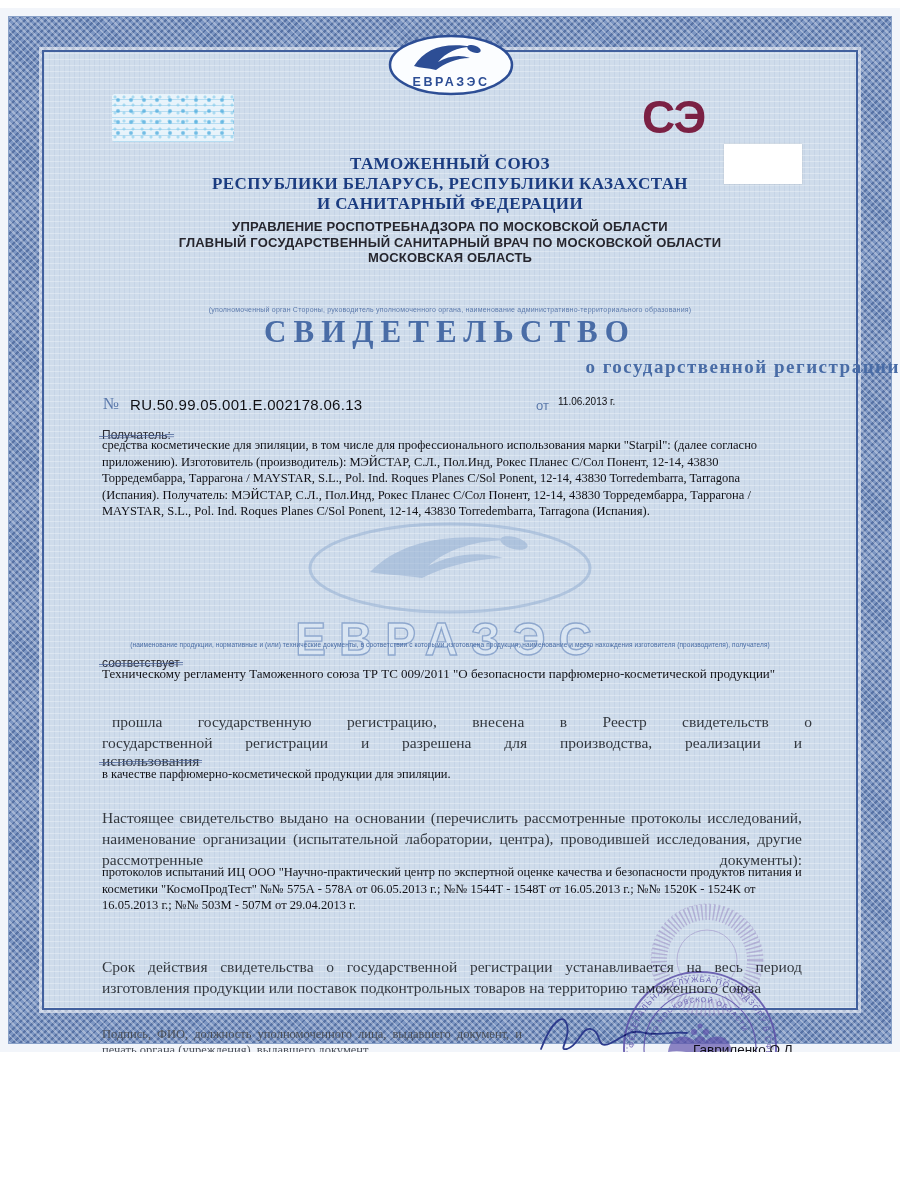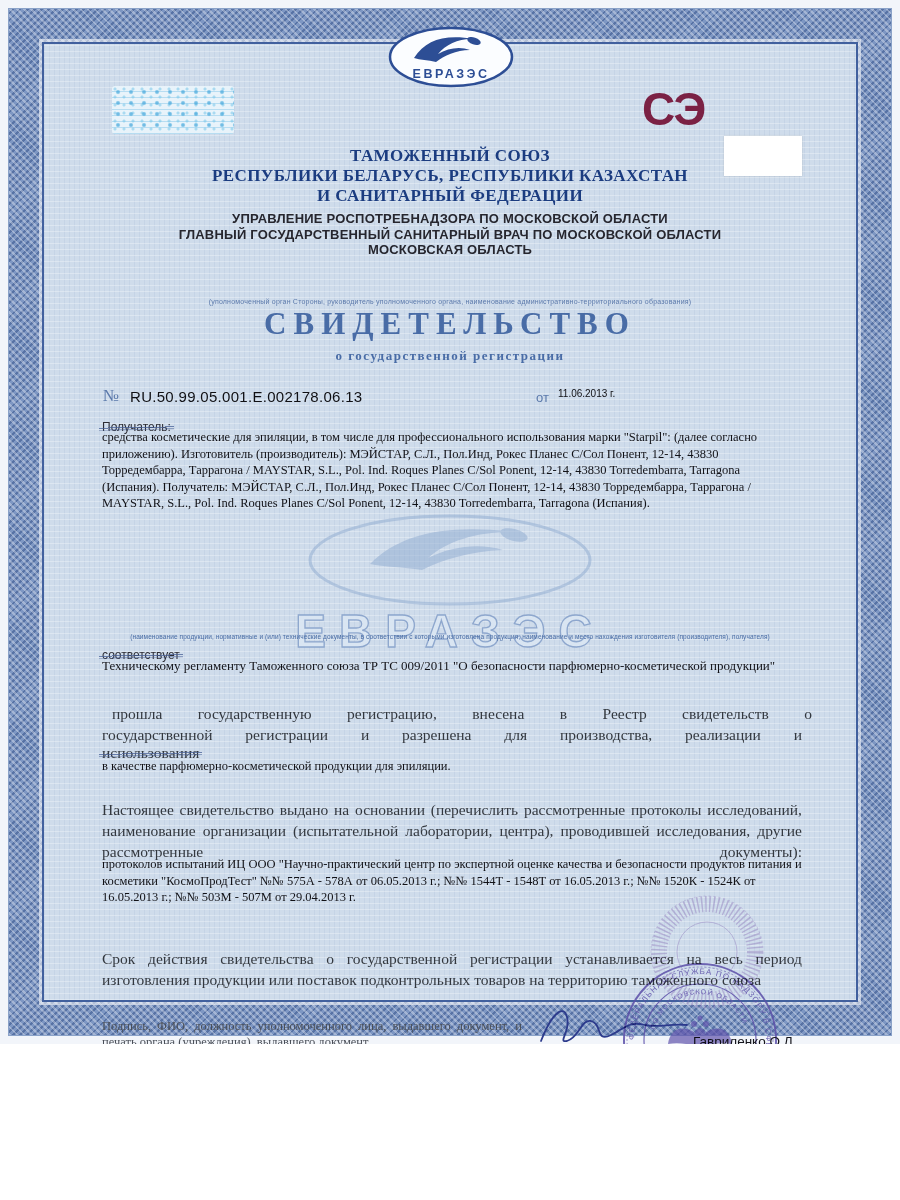--- a/index.html
+++ b/index.html
@@ -1,19 +1,20 @@
 <!DOCTYPE html>
 <html><head>
 <meta charset="utf-8">
 <style>
   html,body{margin:0;padding:0;background:#ffffff;}
   .page{
     position:relative;width:900px;height:1044px;overflow:hidden;
     background:#f2f5fa;
     font-family:"Liberation Sans",sans-serif;
+    margin-top:8px;
   }
   
   .border-band{
     position:absolute;inset:8px;z-index:1;
     border:1px solid #8aa2c8;
     background:
       repeating-linear-gradient(45deg, rgba(255,255,255,.30) 0 2px, transparent 2px 5px),
       repeating-linear-gradient(-45deg, rgba(25,55,115,.38) 0 2px, transparent 2px 5px),
       linear-gradient(#7e97c3,#7e97c3);
   }
@@ -49,22 +50,22 @@
   
   .header{position:absolute;left:60px;right:60px;top:146px;text-align:center;}
   .h-big{font-family:"Liberation Serif",serif;font-size:17px;font-weight:bold;line-height:20px;color:#1b3c80;letter-spacing:.4px;}
   .h-small{font-size:13px;font-weight:bold;line-height:15.5px;color:#26262e;letter-spacing:.2px;margin-top:0;}
   .h-gap{height:5px;}
   .header-note{margin-top:40px;font-size:7px;color:#5b79ab;letter-spacing:.2px;}
 
   
   .doc-title{position:absolute;left:0;right:0;top:306px;text-align:center;
     font-family:"Liberation Serif",serif;font-size:31px;font-weight:bold;color:#496ca6;letter-spacing:7px;}
-  .doc-subtitle{position:absolute;left:0;right:0;top:348px;text-align:center;
-    font-family:"Liberation Serif",serif;font-size:13px;font-weight:bold;color:#496ca6;letter-spacing:1.5px;}
+  .doc-subtitle{position:absolute;left:0;right:0;top:348px;text-align:right;
+    font-family:"Liberation Serif",serif;font-size:19px;font-weight:bold;color:#496ca6;letter-spacing:1.5px;}
 
   
   .num-label{position:absolute;left:103px;top:386px;font-size:17px;color:#5b79ab;font-family:"Liberation Serif",serif;}
   .num-value{position:absolute;left:130px;top:388px;font-size:15px;color:#101014;letter-spacing:.3px;}
   .date-label{position:absolute;left:536px;top:390px;font-size:13px;color:#5b79ab;}
   .date-value{position:absolute;left:558px;top:388px;font-size:10px;color:#101014;}
 
   
   .struck{position:relative;display:inline-block;}
   .struck::after{

